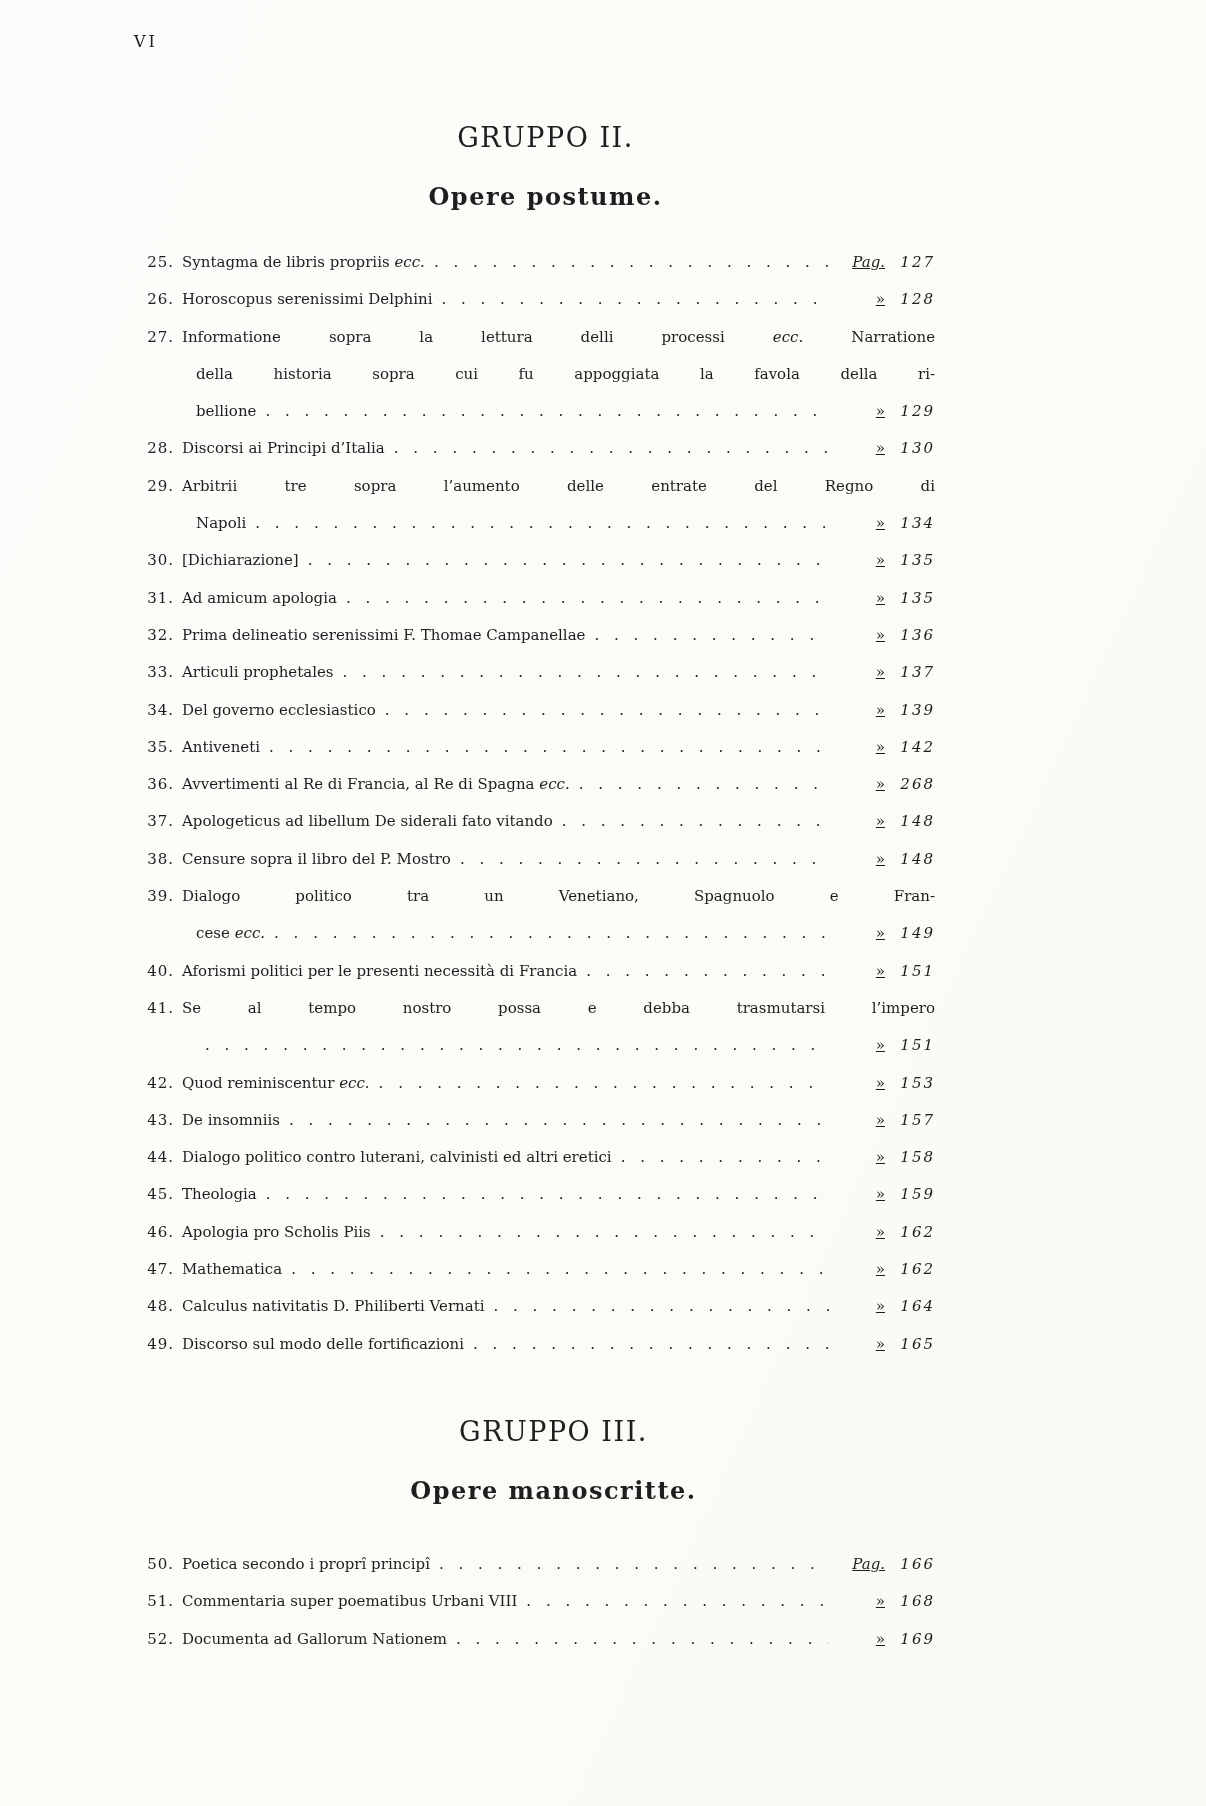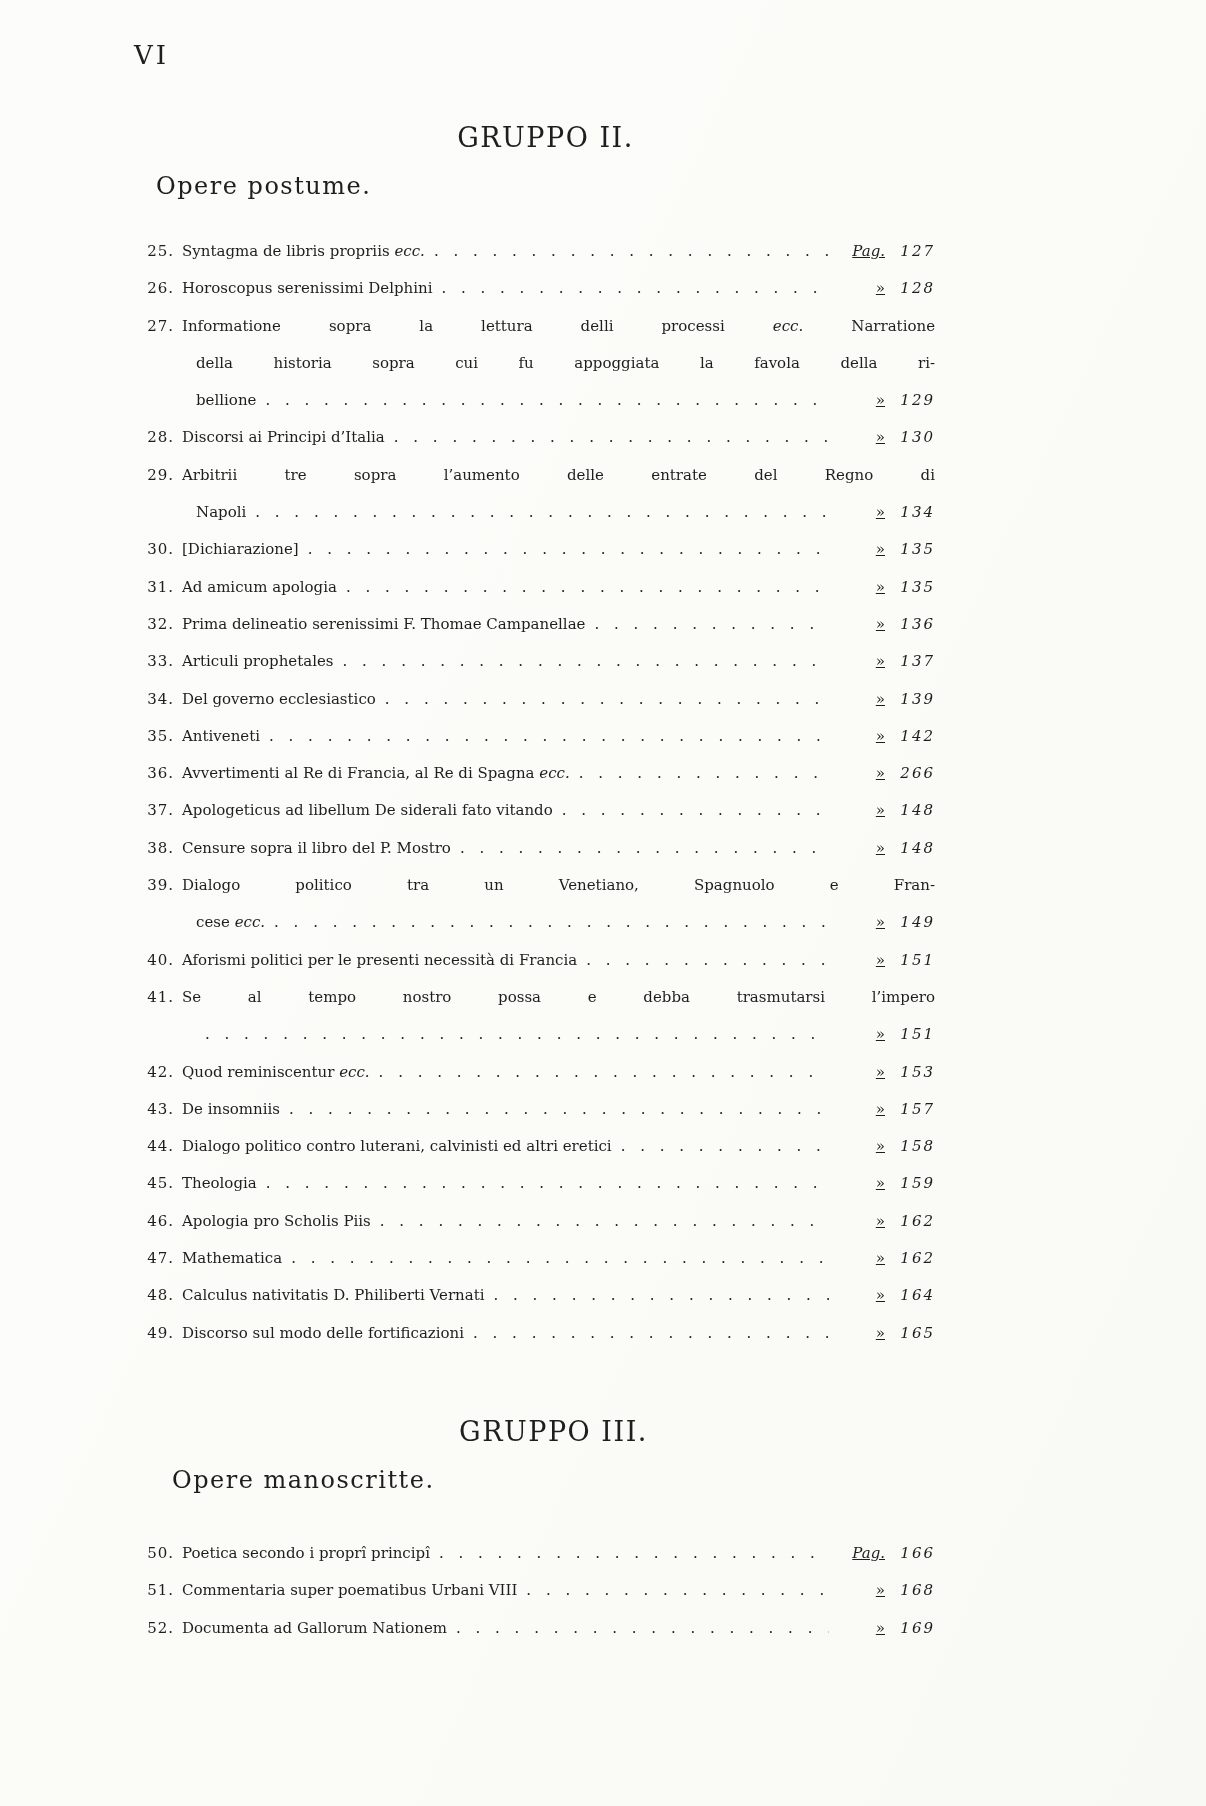--- a/index.html
+++ b/index.html
@@ -11,23 +11,23 @@
     position: relative;
     width: 1206px;
     height: 1806px;
     background: linear-gradient(115deg, #fcfcfa 0%, #fbfbf8 55%, #f8f8f5 100%);
     color: #1e1e1e;
     font-family: "DejaVu Serif", "Liberation Serif", serif;
     overflow: hidden;
   }
   .folio {
     position: absolute;
-    top: 40px;
+    top: 32px;
     left: 134px;
-    font-size: 26px;
+    font-size: 16px;
     letter-spacing: 3px;
     font-variant: small-caps;
   }
   section.group {
     position: absolute;
     left: 136px;
     width: 799px;
   }
   #g2 { top: 122px; }
   #g3 { top: 1416px; }
@@ -35,23 +35,24 @@
     margin: 0;
     font-size: 27px;
     font-weight: 400;
     text-align: center;
     letter-spacing: 1.5px;
     line-height: 32px;
     padding-left: 20px;
   }
   #g3 h1 { padding-left: 36px; }
   .group h2 {
-    margin: 17px 0 0 0;
+    margin: 28px 0 0 0;
     font-size: 24px;
-    font-weight: 400;
+    font-weight: 700;
+    text-align: center;
     letter-spacing: 1.5px;
     line-height: 30px;
     padding-left: 20px;
   }
   #g3 h2 { padding-left: 36px; }
   #g2 .list { margin-top: 32px; }
   #g3 .list { margin-top: 40px; }
 
   .list { font-size: 15px; }
   .item {
@@ -215,21 +216,21 @@
             <span class="ref-label rich">»</span>
             <span class="ref-page">142</span>
           </div>
         </div>
         <div class="item">
           <span class="num">36.</span>
           <div class="line final">
             <span class="text rich">Avvertimenti al Re di Francia, al Re di Spagna <i>ecc.</i></span>
             <span class="leader"></span>
             <span class="ref-label rich">»</span>
-            <span class="ref-page">266</span>
+            <span class="ref-page">268</span>
           </div>
         </div>
         <div class="item">
           <span class="num">37.</span>
           <div class="line final">
             <span class="text rich">Apologeticus ad libellum De siderali fato vitando</span>
             <span class="leader"></span>
             <span class="ref-label rich">»</span>
             <span class="ref-page">148</span>
           </div>

